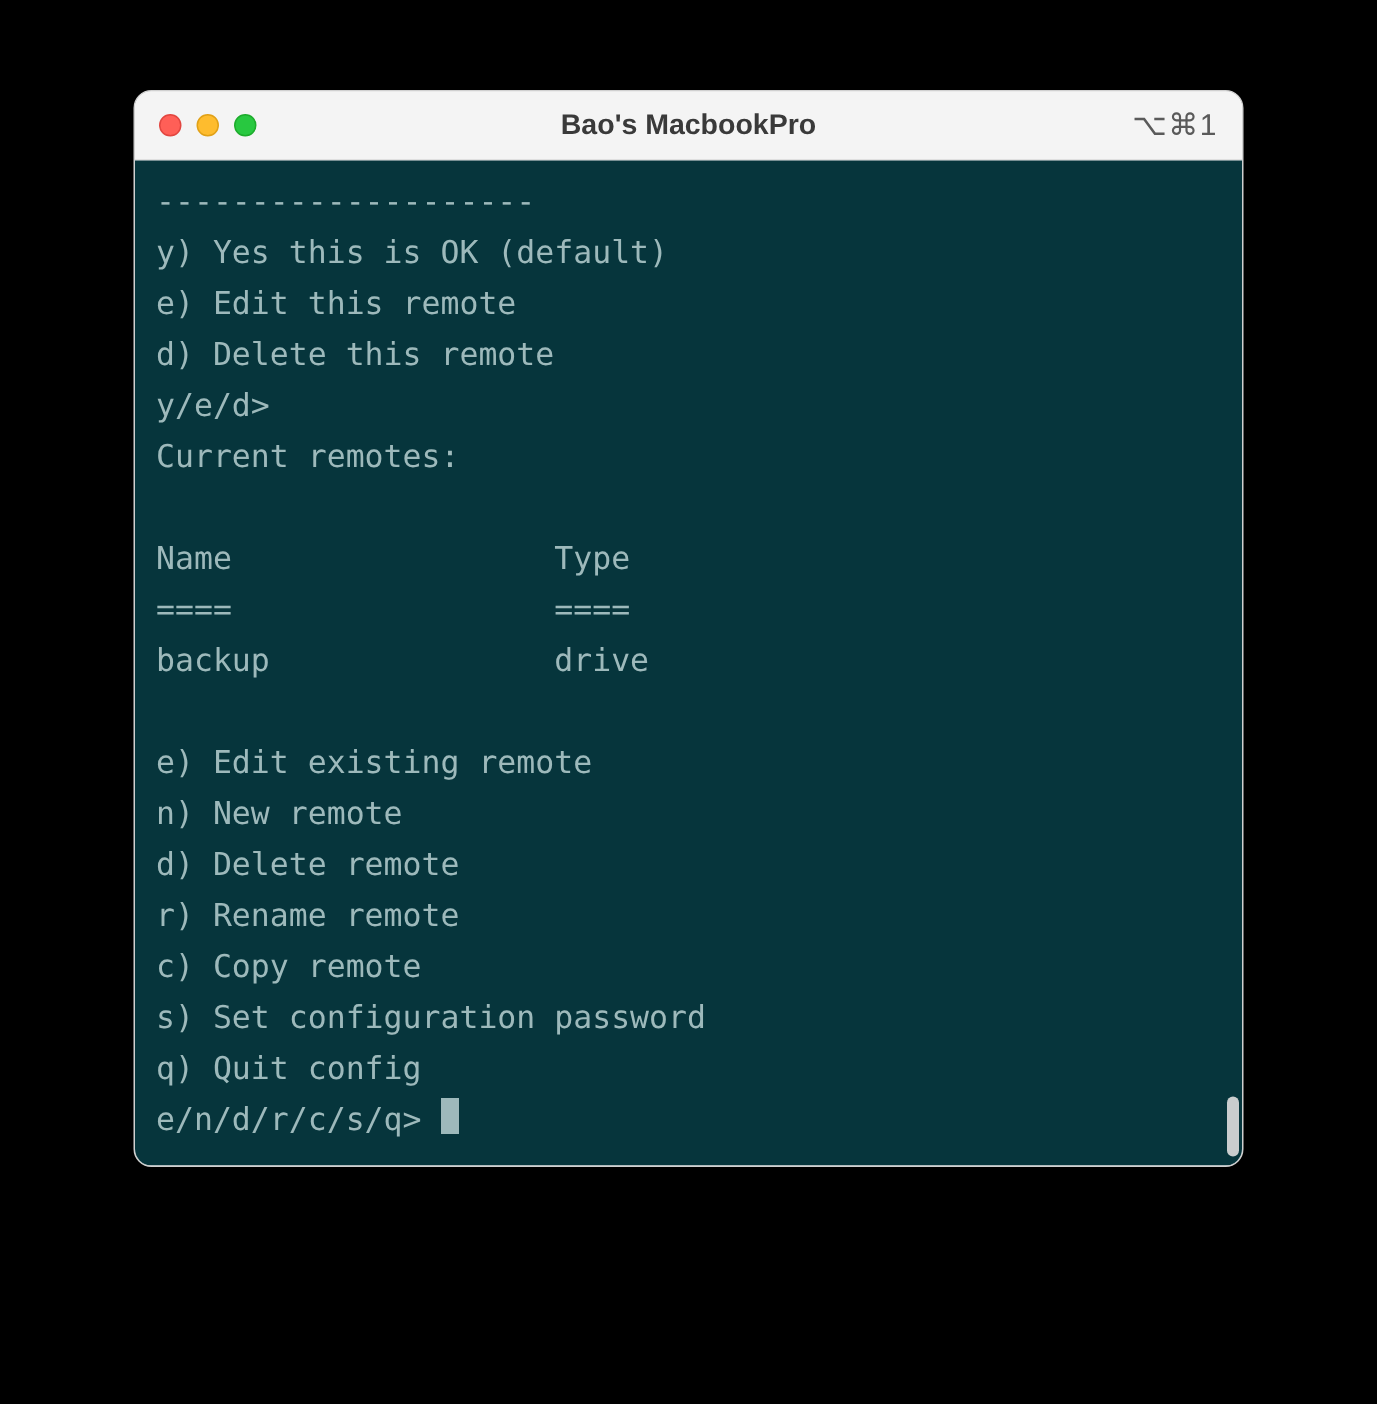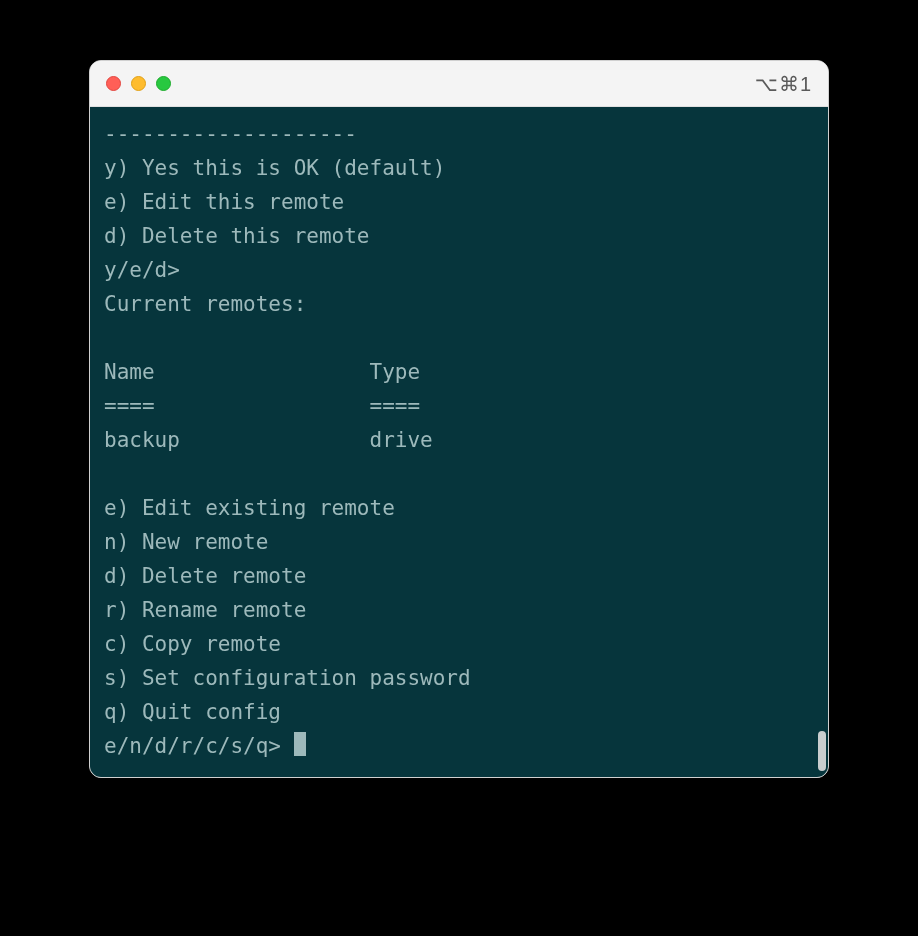--- a/index.html
+++ b/index.html
@@ -101,20 +101,21 @@
 </head>
 <body>
 
 <div class="window">
   <div class="titlebar">
     <div class="traffic-lights">
       <div class="light red"></div>
       <div class="light yellow"></div>
       <div class="light green"></div>
     </div>
+    <div class="title">Bao's MacbookPro</div>
     <div class="title-right">⌥⌘1</div>
   </div>
   <div class="term-wrap">
     <div class="term"><span id="term-lines">--------------------
 y) Yes this is OK (default)
 e) Edit this remote
 d) Delete this remote
 y/e/d&gt;
 Current remotes:
 

